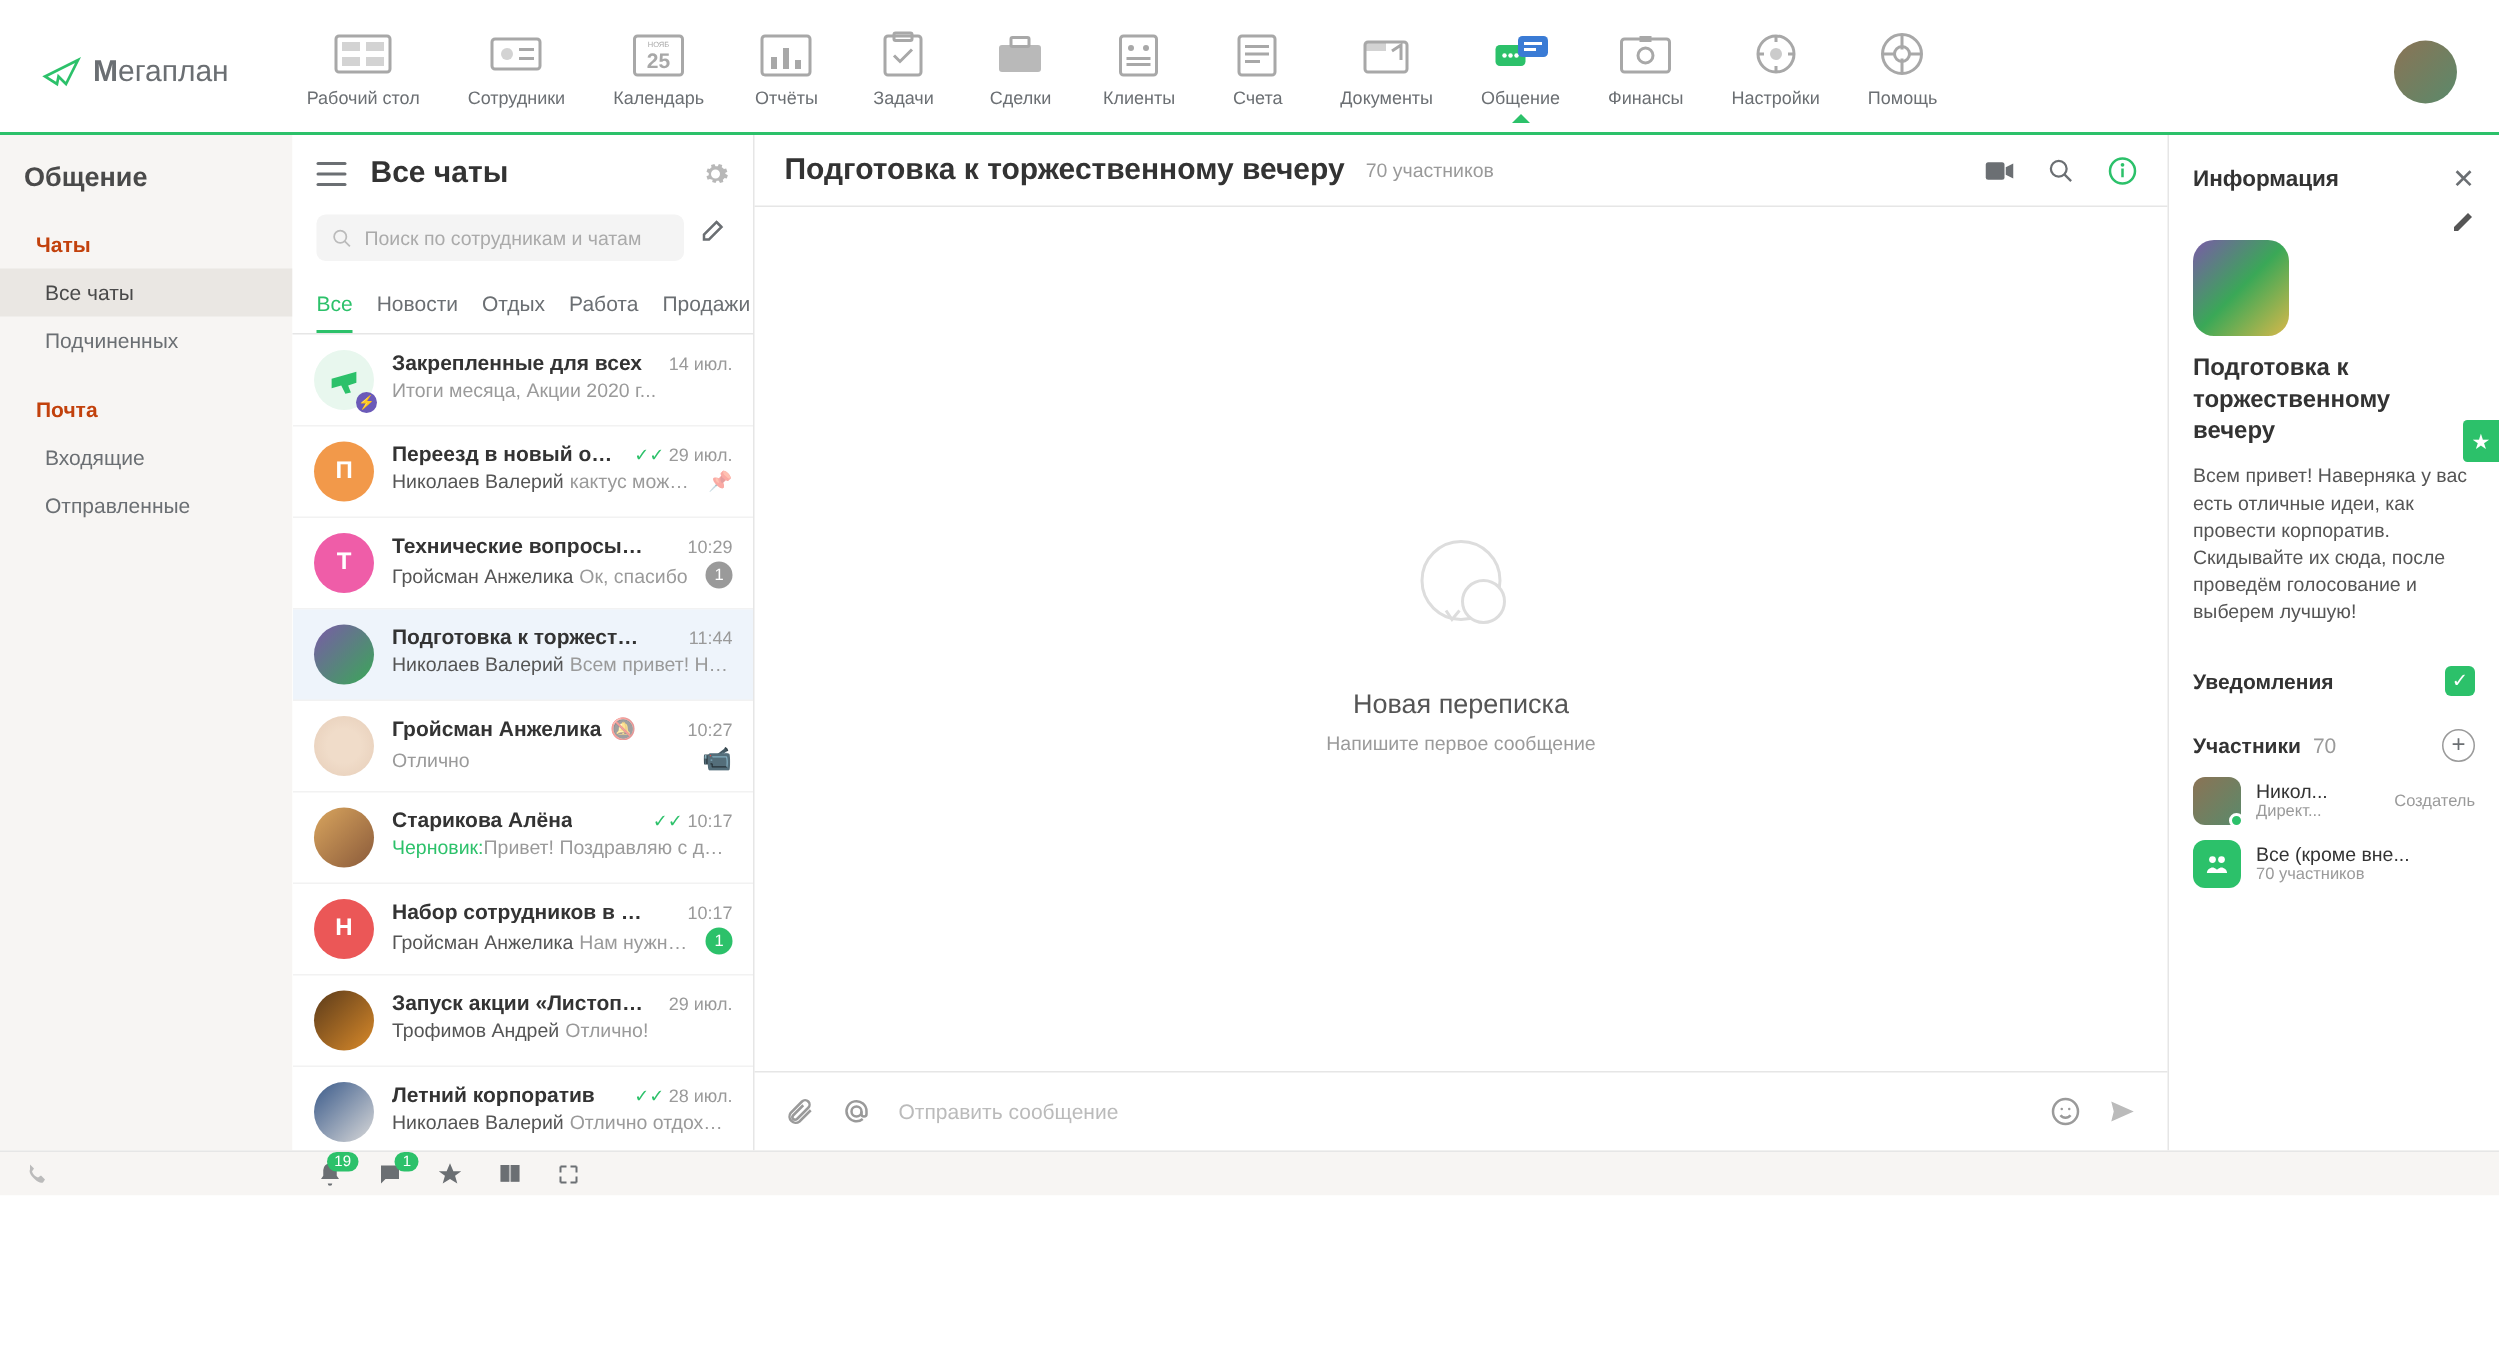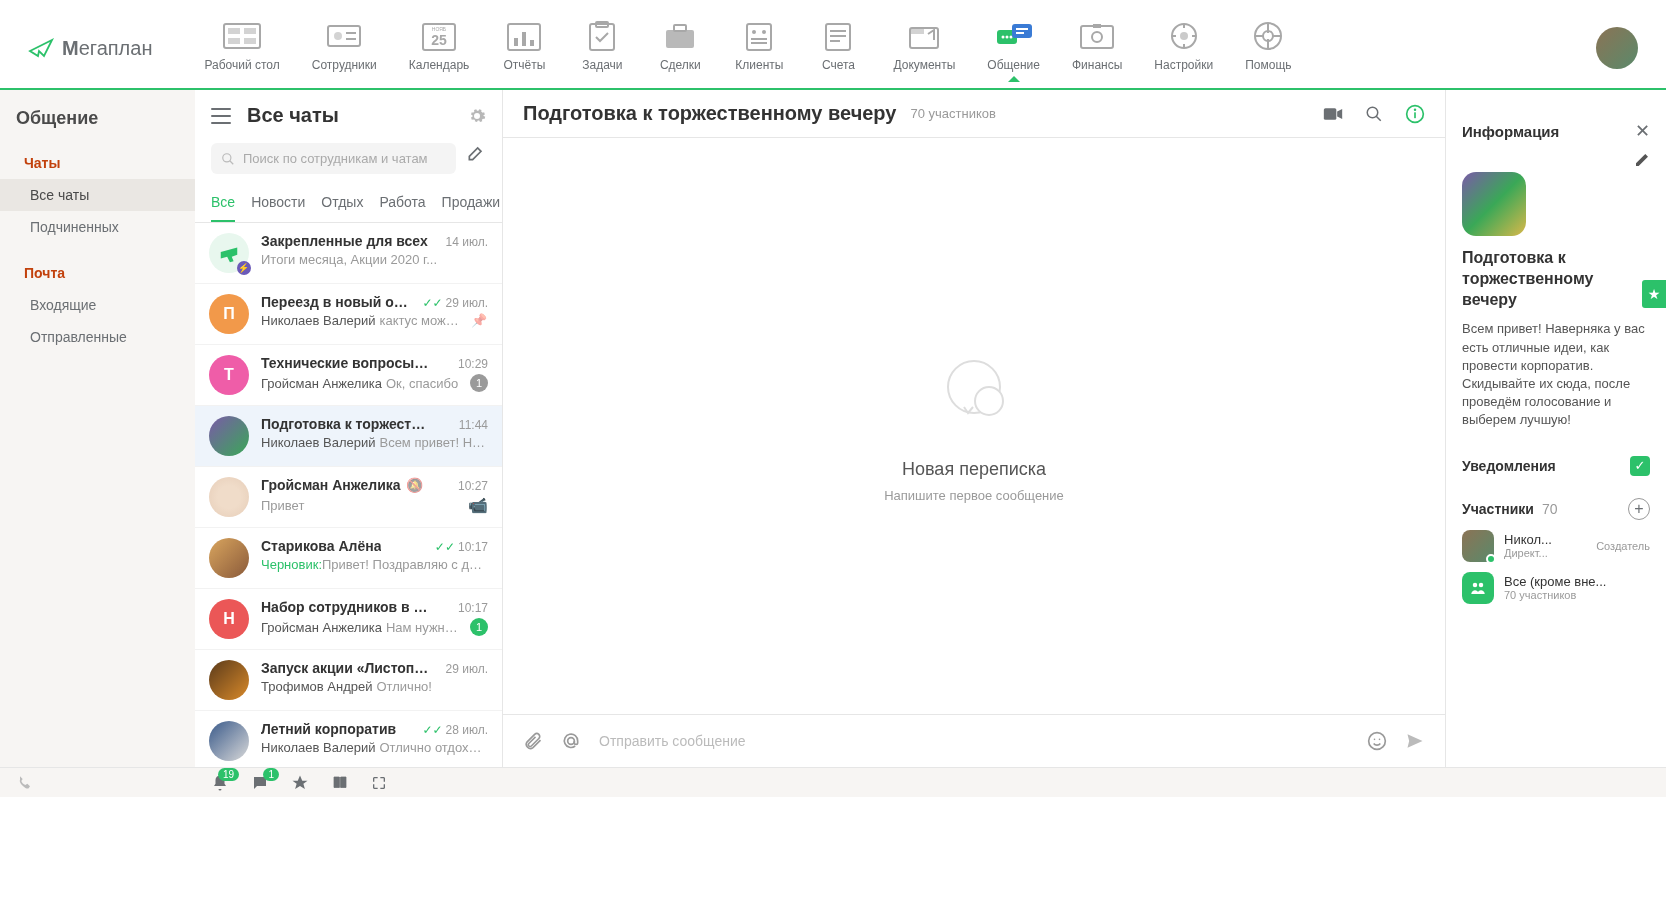--- a/index.html
+++ b/index.html
@@ -74,21 +74,21 @@
 .conv-actions > * { cursor: pointer; }
 .conv-body { flex: 1; display: flex; flex-direction: column; align-items: center; justify-content: center; color: #9a9a9a; }
 .conv-empty-title { font-size: 18px; color: #555; margin-top: 30px; }
 .conv-empty-sub { font-size: 13px; color: #9a9a9a; margin-top: 8px; }
 .conv-input { display: flex; align-items: center; padding: 16px 20px; border-top: 1px solid #e6e6e6; gap: 18px; }
 .conv-input input { flex: 1; border: none; outline: none; font-size: 14px; }
 .conv-input input::placeholder { color: #bbb; }
 .ci-icon { cursor: pointer; color: #9a9a9a; }
 
 
-.info { width: 220px; padding: 30px 16px; position: relative; }
+.info { width: 220px; padding: 18px 16px; position: relative; }
 .info-header { display: flex; justify-content: space-between; align-items: center; }
 .info-title { font-size: 15px; font-weight: 600; }
 .info-close { cursor: pointer; font-size: 18px; color: #6b6f73; }
 .info-editrow { display: flex; justify-content: flex-end; padding: 10px 0 4px; }
 .info-avatar { width: 64px; height: 64px; border-radius: 14px; background: linear-gradient(135deg,#7a5aa8,#3aa857,#d9b84a); margin-bottom: 12px; }
 .info-name { font-size: 16px; font-weight: 600; color: #333; line-height: 1.3; }
 .info-desc { font-size: 13px; color: #555; margin-top: 10px; line-height: 1.4; }
 .info-row { display: flex; justify-content: space-between; align-items: center; margin-top: 26px; }
 .info-row-label { font-size: 14px; font-weight: 600; }
 .toggle-on { width: 20px; height: 20px; background: #2cc16a; border-radius: 4px; display: flex; align-items: center; justify-content: center; color: #fff; font-size: 13px; cursor: pointer; }
@@ -378,21 +378,21 @@
   </div>
           </div>
           <div class="chat-item">
             <div class="chat-avatar" style="background:radial-gradient(circle,#f0dcc9 40%,#e6cdb8)"></div>
             <div class="chat-body">
     <div class="chat-row1">
       <span class="chat-name">Гройсман Анжелика<span class="mute-icon">🔕</span></span>
       <span class="chat-time">10:27</span>
     </div>
     <div class="chat-row2">
-                <span class="chat-preview">Привет</span>
+                <span class="chat-preview">Отлично</span>
                 <span class="cam-badge">📹</span>
               </div>
   </div>
           </div>
           <div class="chat-item">
             <div class="chat-avatar" style="background:linear-gradient(135deg,#d9a55e,#8a5a3a)"></div>
             <div class="chat-body">
     <div class="chat-row1">
       <span class="chat-name">Старикова Алёна</span>
       <span class="chat-time"><span class="check2">✓✓</span>10:17</span>

